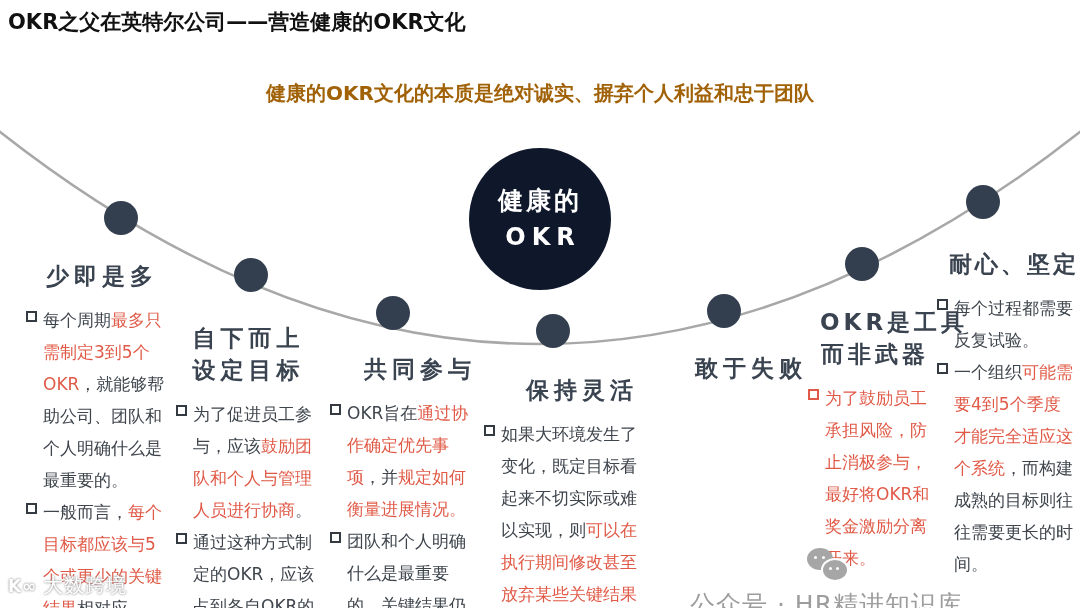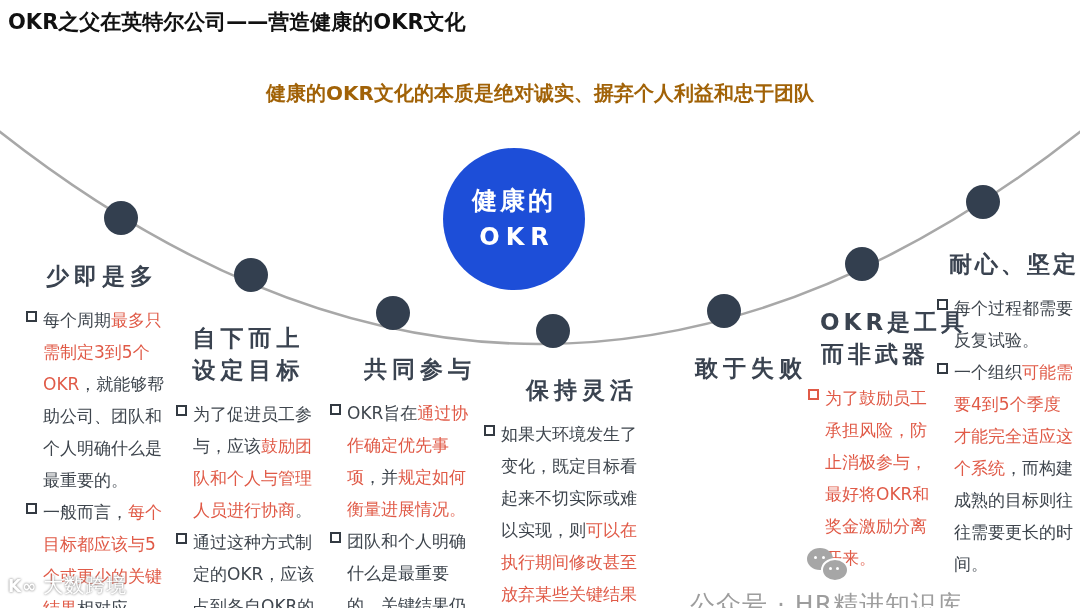--- a/index.html
+++ b/index.html
@@ -13,22 +13,22 @@
     position: absolute; left: 8px; top: 8px;
     font-size: 21px; font-weight: bold; color: #111111; letter-spacing: 0px;
     white-space: nowrap;
   }
   .subtitle {
     position: absolute; left: 0; width: 1080px; top: 80px; text-align: center;
     font-size: 20px; font-weight: bold; color: #a16207; white-space: nowrap;
   }
   svg.curve { position: absolute; left: 0; top: 0; }
   .center-circle {
-    position: absolute; left: 443px; top: 148px; width: 142px; height: 142px;
-    border-radius: 50%; background: #1d4ed8;
+    position: absolute; left: 469px; top: 148px; width: 142px; height: 142px;
+    border-radius: 50%; background: #0f172a;
     display: flex; flex-direction: column; align-items: center; justify-content: center;
     color: #ffffff; font-weight: bold;
   }
   .center-circle .l1 { font-size: 25px; letter-spacing: 3px; line-height: 36px; }
   .center-circle .l2 { font-size: 24px; letter-spacing: 6px; line-height: 36px; margin-left: 6px; }
 
   .section { position: absolute; }
   .section h3 {
     margin: 12px; font-size: 23px; font-weight: bold; color: #3a4350;
     letter-spacing: 5px; text-align: center; line-height: 32px; white-space: nowrap;

